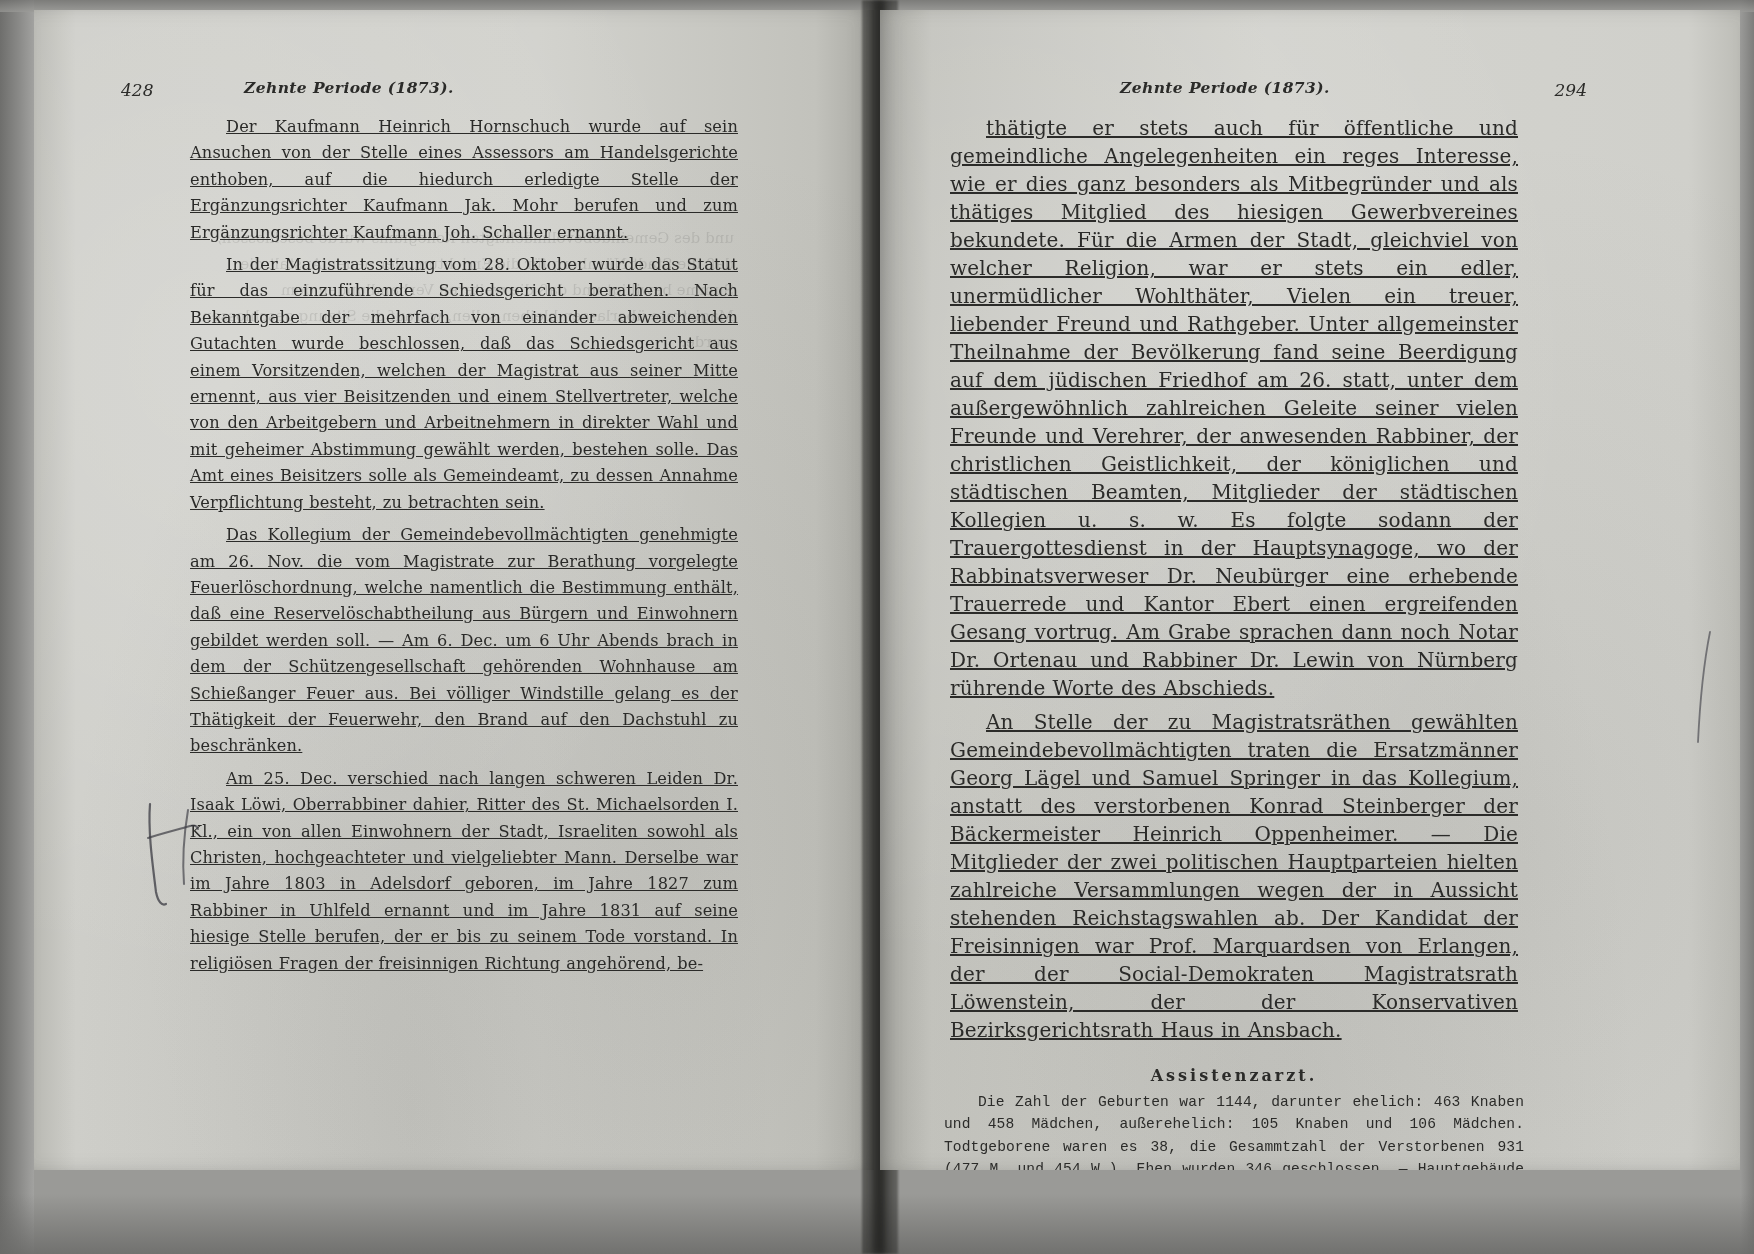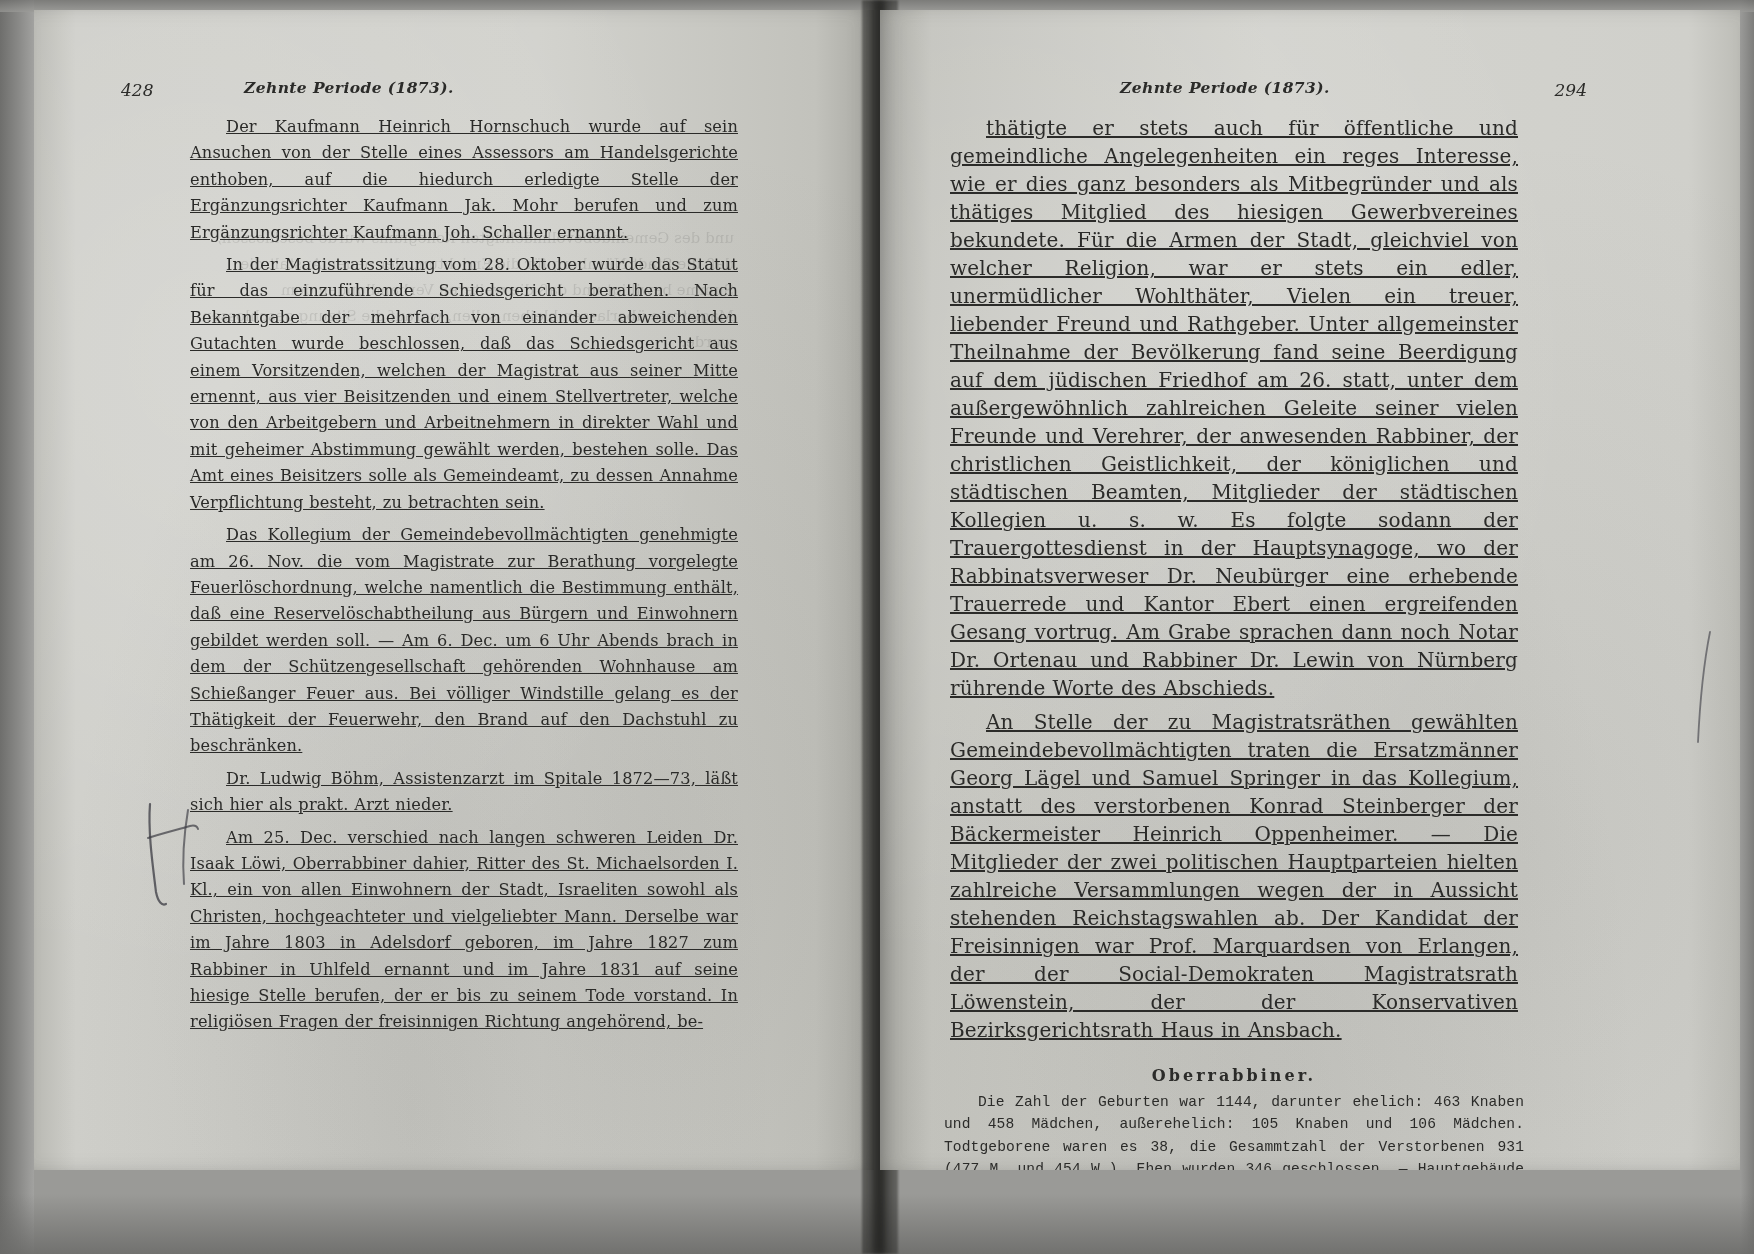--- a/index.html
+++ b/index.html
@@ -235,21 +235,20 @@
     <div class="content content-left">
       <div class="runhead">
         <span class="pageno pageno-left">428</span>
         <span class="title-left">Zehnte Periode (1873).</span>
       </div>
 
       <div class="body-text left">
         <p>Der Kaufmann Heinrich Hornschuch wurde auf sein Ansuchen von der Stelle eines Assessors am Handelsgerichte enthoben, auf die hiedurch erledigte Stelle der Ergänzungsrichter Kaufmann Jak. Mohr berufen und zum Ergänzungsrichter Kaufmann Joh. Schaller ernannt.</p>
         <p>In der Magistratssitzung vom 28. Oktober wurde das Statut für das einzuführende Schiedsgericht berathen. Nach Bekanntgabe der mehrfach von einander abweichenden Gutachten wurde beschlossen, daß das Schiedsgericht aus einem Vorsitzenden, welchen der Magistrat aus seiner Mitte ernennt, aus vier Beisitzenden und einem Stellvertreter, welche von den Arbeitgebern und Arbeitnehmern in direkter Wahl und mit geheimer Abstimmung gewählt werden, bestehen solle. Das Amt eines Beisitzers solle als Gemeindeamt, zu dessen Annahme Verpflichtung besteht, zu betrachten sein.</p>
         <p>Das Kollegium der Gemeindebevollmächtigten genehmigte am 26. Nov. die vom Magistrate zur Berathung vorgelegte Feuerlöschordnung, welche namentlich die Bestimmung enthält, daß eine Reservelöschabtheilung aus Bürgern und Einwohnern gebildet werden soll. — Am 6. Dec. um 6 Uhr Abends brach in dem der Schützengesellschaft gehörenden Wohnhause am Schießanger Feuer aus. Bei völliger Windstille gelang es der Thätigkeit der Feuerwehr, den Brand auf den Dachstuhl zu beschränken.</p>
-        <p>Dr. Ludwig Böhm, Assistenzarzt im Spitale 1872—73, läßt sich hier als prakt. Arzt nieder.</p>
         <p>Am 25. Dec. verschied nach langen schweren Leiden Dr. Isaak Löwi, Oberrabbiner dahier, Ritter des St. Michaelsorden I. Kl., ein von allen Einwohnern der Stadt, Israeliten sowohl als Christen, hochgeachteter und vielgeliebter Mann. Derselbe war im Jahre 1803 in Adelsdorf geboren, im Jahre 1827 zum Rabbiner in Uhlfeld ernannt und im Jahre 1831 auf seine hiesige Stelle berufen, der er bis zu seinem Tode vorstand. In religiösen Fragen der freisinnigen Richtung angehörend, be-</p>
       </div>
     </div>
 
     <svg class="pen-mark" viewBox="0 0 60 110">
       <path d="M8,4 C6,30 10,60 14,92 C16,102 20,106 24,104" fill="none" stroke="#3a3a42" stroke-width="2.2" stroke-linecap="round" opacity=".75"></path>
       <path d="M6,38 C18,34 34,30 48,26 C52,25 55,26 56,29" fill="none" stroke="#3a3a42" stroke-width="2" stroke-linecap="round" opacity=".7"></path>
       <path d="M46,10 C42,34 40,58 42,84" fill="none" stroke="#3a3a42" stroke-width="2" stroke-linecap="round" opacity=".65"></path>
     </svg>
   </div>
@@ -264,21 +263,21 @@
       <div class="runhead">
         <span class="title-right">Zehnte Periode (1873).</span>
         <span class="pageno pageno-right">294</span>
       </div>
 
       <div class="body-text right">
         <p>thätigte er stets auch für öffentliche und gemeindliche Angelegenheiten ein reges Interesse, wie er dies ganz besonders als Mitbegründer und als thätiges Mitglied des hiesigen Gewerbvereines bekundete. Für die Armen der Stadt, gleichviel von welcher Religion, war er stets ein edler, unermüdlicher Wohlthäter, Vielen ein treuer, liebender Freund und Rathgeber. Unter allgemeinster Theilnahme der Bevölkerung fand seine Beerdigung auf dem jüdischen Friedhof am 26. statt, unter dem außergewöhnlich zahlreichen Geleite seiner vielen Freunde und Verehrer, der anwesenden Rabbiner, der christlichen Geistlichkeit, der königlichen und städtischen Beamten, Mitglieder der städtischen Kollegien u. s. w. Es folgte sodann der Trauergottesdienst in der Hauptsynagoge, wo der Rabbinatsverweser Dr. Neubürger eine erhebende Trauerrede und Kantor Ebert einen ergreifenden Gesang vortrug. Am Grabe sprachen dann noch Notar Dr. Ortenau und Rabbiner Dr. Lewin von Nürnberg rührende Worte des Abschieds.</p>
         <p>An Stelle der zu Magistratsräthen gewählten Gemeindebevollmächtigten traten die Ersatzmänner Georg Lägel und Samuel Springer in das Kollegium, anstatt des verstorbenen Konrad Steinberger der Bäckermeister Heinrich Oppenheimer. — Die Mitglieder der zwei politischen Hauptparteien hielten zahlreiche Versammlungen wegen der in Aussicht stehenden Reichstagswahlen ab. Der Kandidat der Freisinnigen war Prof. Marquardsen von Erlangen, der der Social-Demokraten Magistratsrath Löwenstein, der der Konservativen Bezirksgerichtsrath Haus in Ansbach.</p>
       </div>
 
-      <div class="section-title">Oberrabbiner.</div>
+      <div class="section-title">Assistenzarzt.</div>
 
       <div class="notes">
         <p>Die Zahl der Geburten war 1144, darunter ehelich: 463 Knaben und 458 Mädchen, außerehelich: 105 Knaben und 106 Mädchen. Todtgeborene waren es 38, die Gesammtzahl der Verstorbenen 931 (477 M. und 454 W.). Ehen wurden 346 geschlossen. — Hauptgebäude wurden 45 errichtet, Nebengebäude 69, Werkstätten 5, Läden 6. — Zahl der Hunde 845. — Kaufmannswittwe Schweizer stiftete 400 fl. zur Anschaffung von Hausschuhen und Schlafröcken für die israel. Krankenanstalt. — Das Vermögen der israel. Hospitalstiftung wurde von Oberrabbiner Dr. Löwi um 300 fl. erhöht, der israel. Armenfond durch Kaufmann Mühlhäuser um 500 fl., die Henle'sche Stiftung von demselben um 500 fl. u. s. w. — Die Frequenz der Ludwigsbahn im Jahre 1873 betrug 1,103,403 Personen mit einer Einnahme von 123,107 M., die zur Haltestelle Muggenhof 66,685 mit 6668 M. — In der städtischen</p>
       </div>
     </div>
 
     <svg class="pen-mark-right" viewBox="0 0 40 120">
       <path d="M30,2 C24,32 20,70 18,112" fill="none" stroke="#3a3a42" stroke-width="1.8" stroke-linecap="round" opacity=".6"></path>
     </svg>
   </div>

